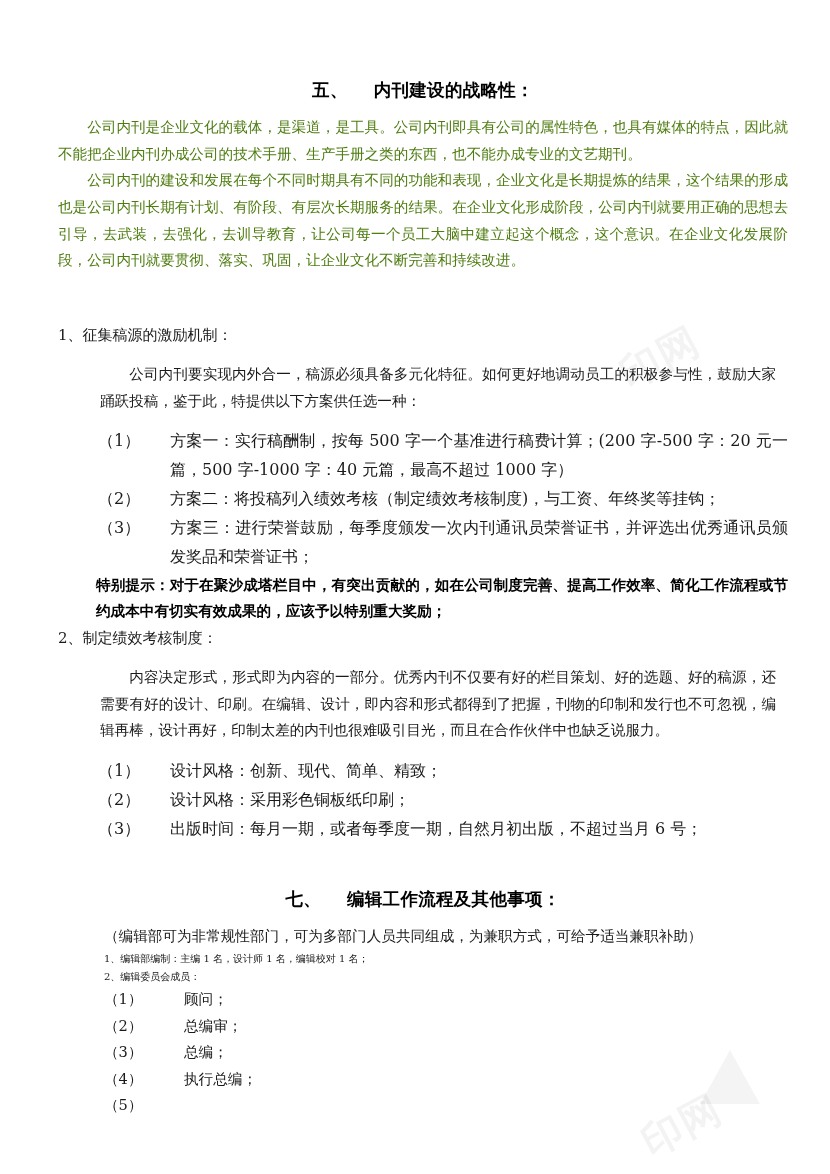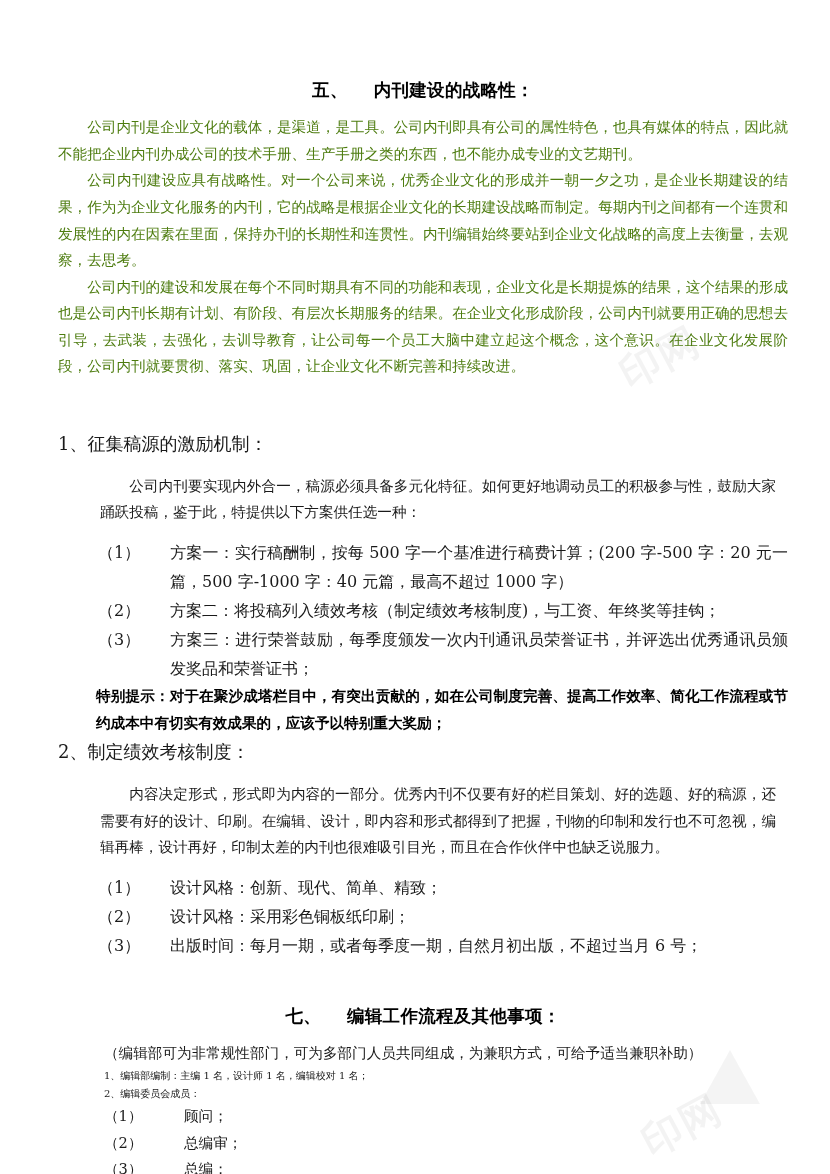--- a/index.html
+++ b/index.html
@@ -80,21 +80,21 @@
     line-height: 1.82;
     text-align: justify;
     text-justify: inter-ideograph;
     text-indent: 2em;
     color: #4d7c0f;
   }
 
   
   .lv1 {
     margin: 0;
-    font-size: 18px;
+    font-size: 15px;
     line-height: 1.82;
     text-align: justify;
     text-indent: 0;
     padding-left: 0;
     color: #1a1a1a;
   }
   .lv1 .marker { display: inline-block; }
 
   
   p.lv1-body {
@@ -182,21 +182,20 @@
     <div class="wm wm-b">印网</div>
   </div>
 
   <div class="content">
 
     <h2 class="section-heading">
       <span class="num">五、</span><span>内刊建设的战略性：</span>
     </h2>
     <div class="gap-after-heading"></div>
     <p class="body">公司内刊是企业文化的载体，是渠道，是工具。公司内刊即具有公司的属性特色，也具有媒体的特点，因此就不能把企业内刊办成公司的技术手册、生产手册之类的东西，也不能办成专业的文艺期刊。</p>
-    <p class="body">公司内刊建设应具有战略性。对一个公司来说，优秀企业文化的形成并一朝一夕之功，是企业长期建设的结果，作为为企业文化服务的内刊，它的战略是根据企业文化的长期建设战略而制定。每期内刊之间都有一个连贯和发展性的内在因素在里面，保持办刊的长期性和连贯性。内刊编辑始终要站到企业文化战略的高度上去衡量，去观察，去思考。</p>
     <p class="body">公司内刊的建设和发展在每个不同时期具有不同的功能和表现，企业文化是长期提炼的结果，这个结果的形成也是公司内刊长期有计划、有阶段、有层次长期服务的结果。在企业文化形成阶段，公司内刊就要用正确的思想去引导，去武装，去强化，去训导教育，让公司每一个员工大脑中建立起这个概念，这个意识。在企业文化发展阶段，公司内刊就要贯彻、落实、巩固，让企业文化不断完善和持续改进。</p>
 
     <div class="gap-section"></div>
 
     <div class="gap-after-heading"></div>
 
     <p class="lv1"><span class="marker">1、</span><span>征集稿源的激励机制：</span></p>
     <p class="lv1-body">公司内刊要实现内外合一，稿源必须具备多元化特征。如何更好地调动员工的积极参与性，鼓励大家踊跃投稿，鉴于此，特提供以下方案供任选一种：</p>
 
     <p class="lv2"><span class="marker">（1）</span><span>方案一：实行稿酬制，按每 500 字一个基准进行稿费计算；(200 字-500 字：20 元一篇，500 字-1000 字：40 元篇，最高不超过 1000 字）</span></p>
@@ -219,16 +218,17 @@
     </h2>
     <div class="gap-after-heading"></div>
 
     <p class="s7-note">（编辑部可为非常规性部门，可为多部门人员共同组成，为兼职方式，可给予适当兼职补助）</p>
     <p class="s7-lv1">1、编辑部编制：主编 1 名，设计师 1 名，编辑校对 1 名；</p>
     <p class="s7-lv1">2、编辑委员会成员：</p>
 
     <p class="s7-lv2"><span class="marker">（1）</span><span>顾问；</span></p>
     <p class="s7-lv2"><span class="marker">（2）</span><span>总编审；</span></p>
     <p class="s7-lv2"><span class="marker">（3）</span><span>总编；</span></p>
+    <p class="s7-lv2"><span class="marker">（4）</span><span>执行总编；</span></p>
     <p class="s7-lv2"><span class="marker">（5）</span></p>
 
   </div>
 </div>
 
 </body></html>

